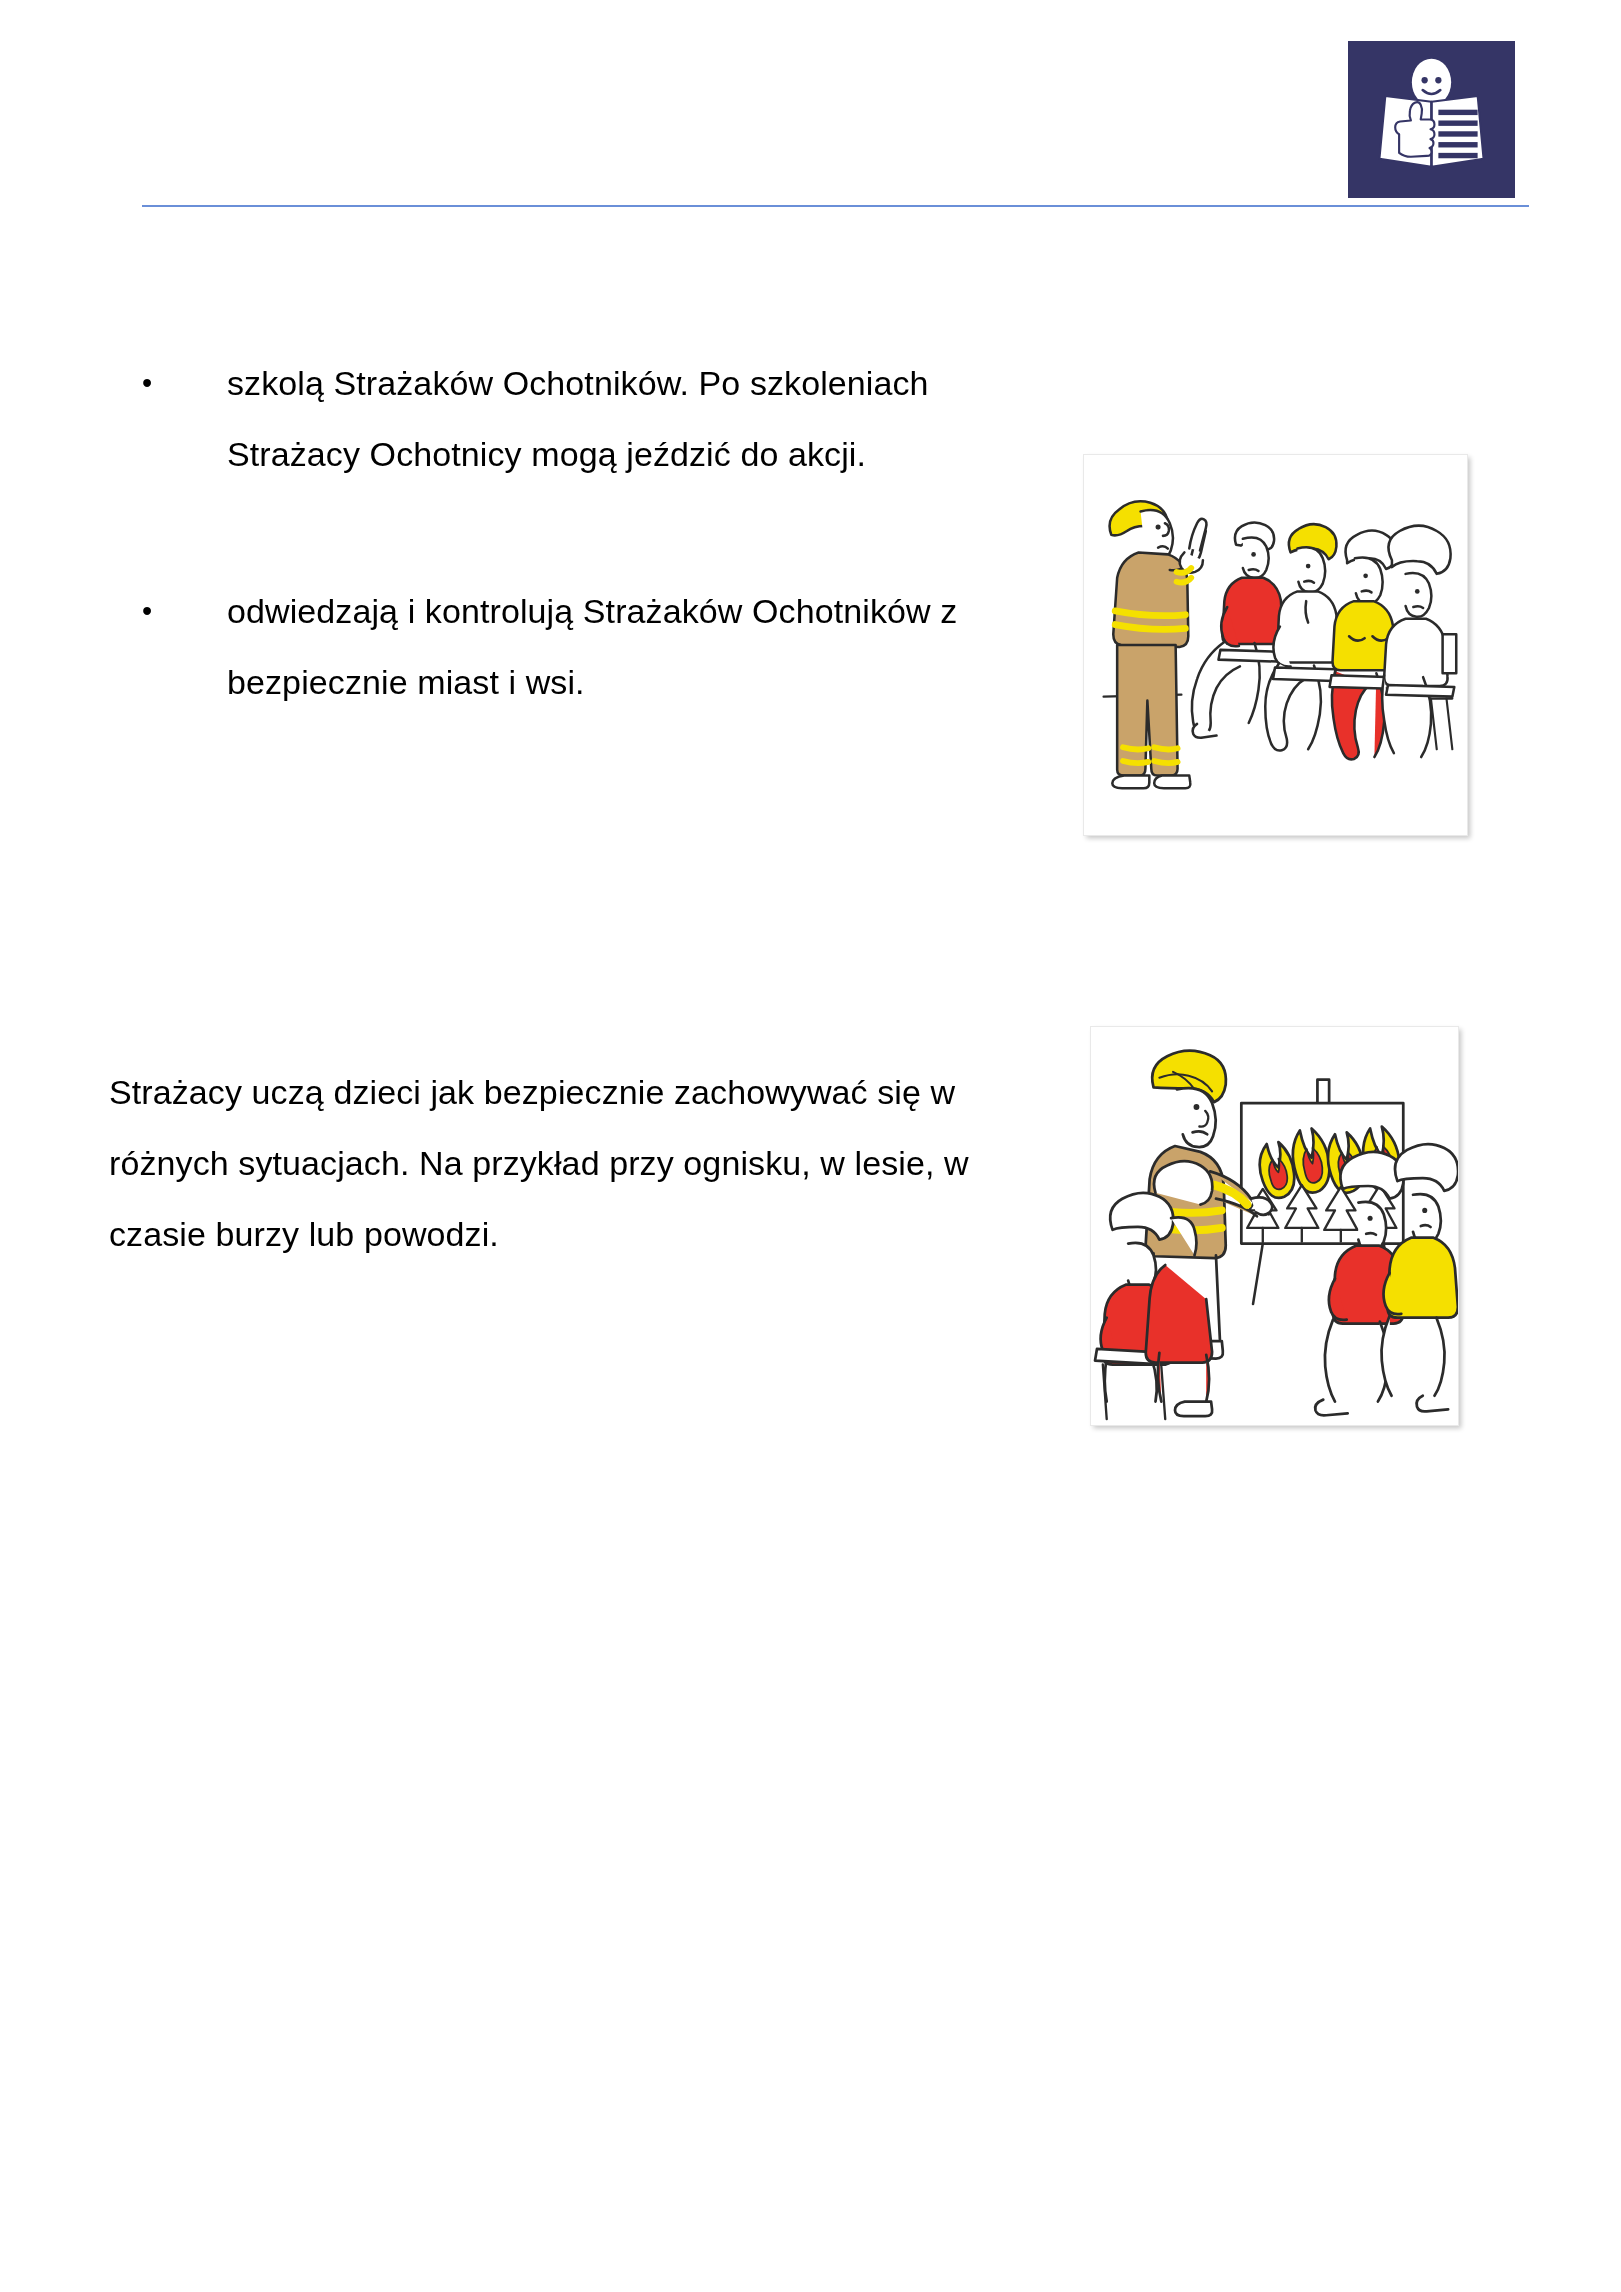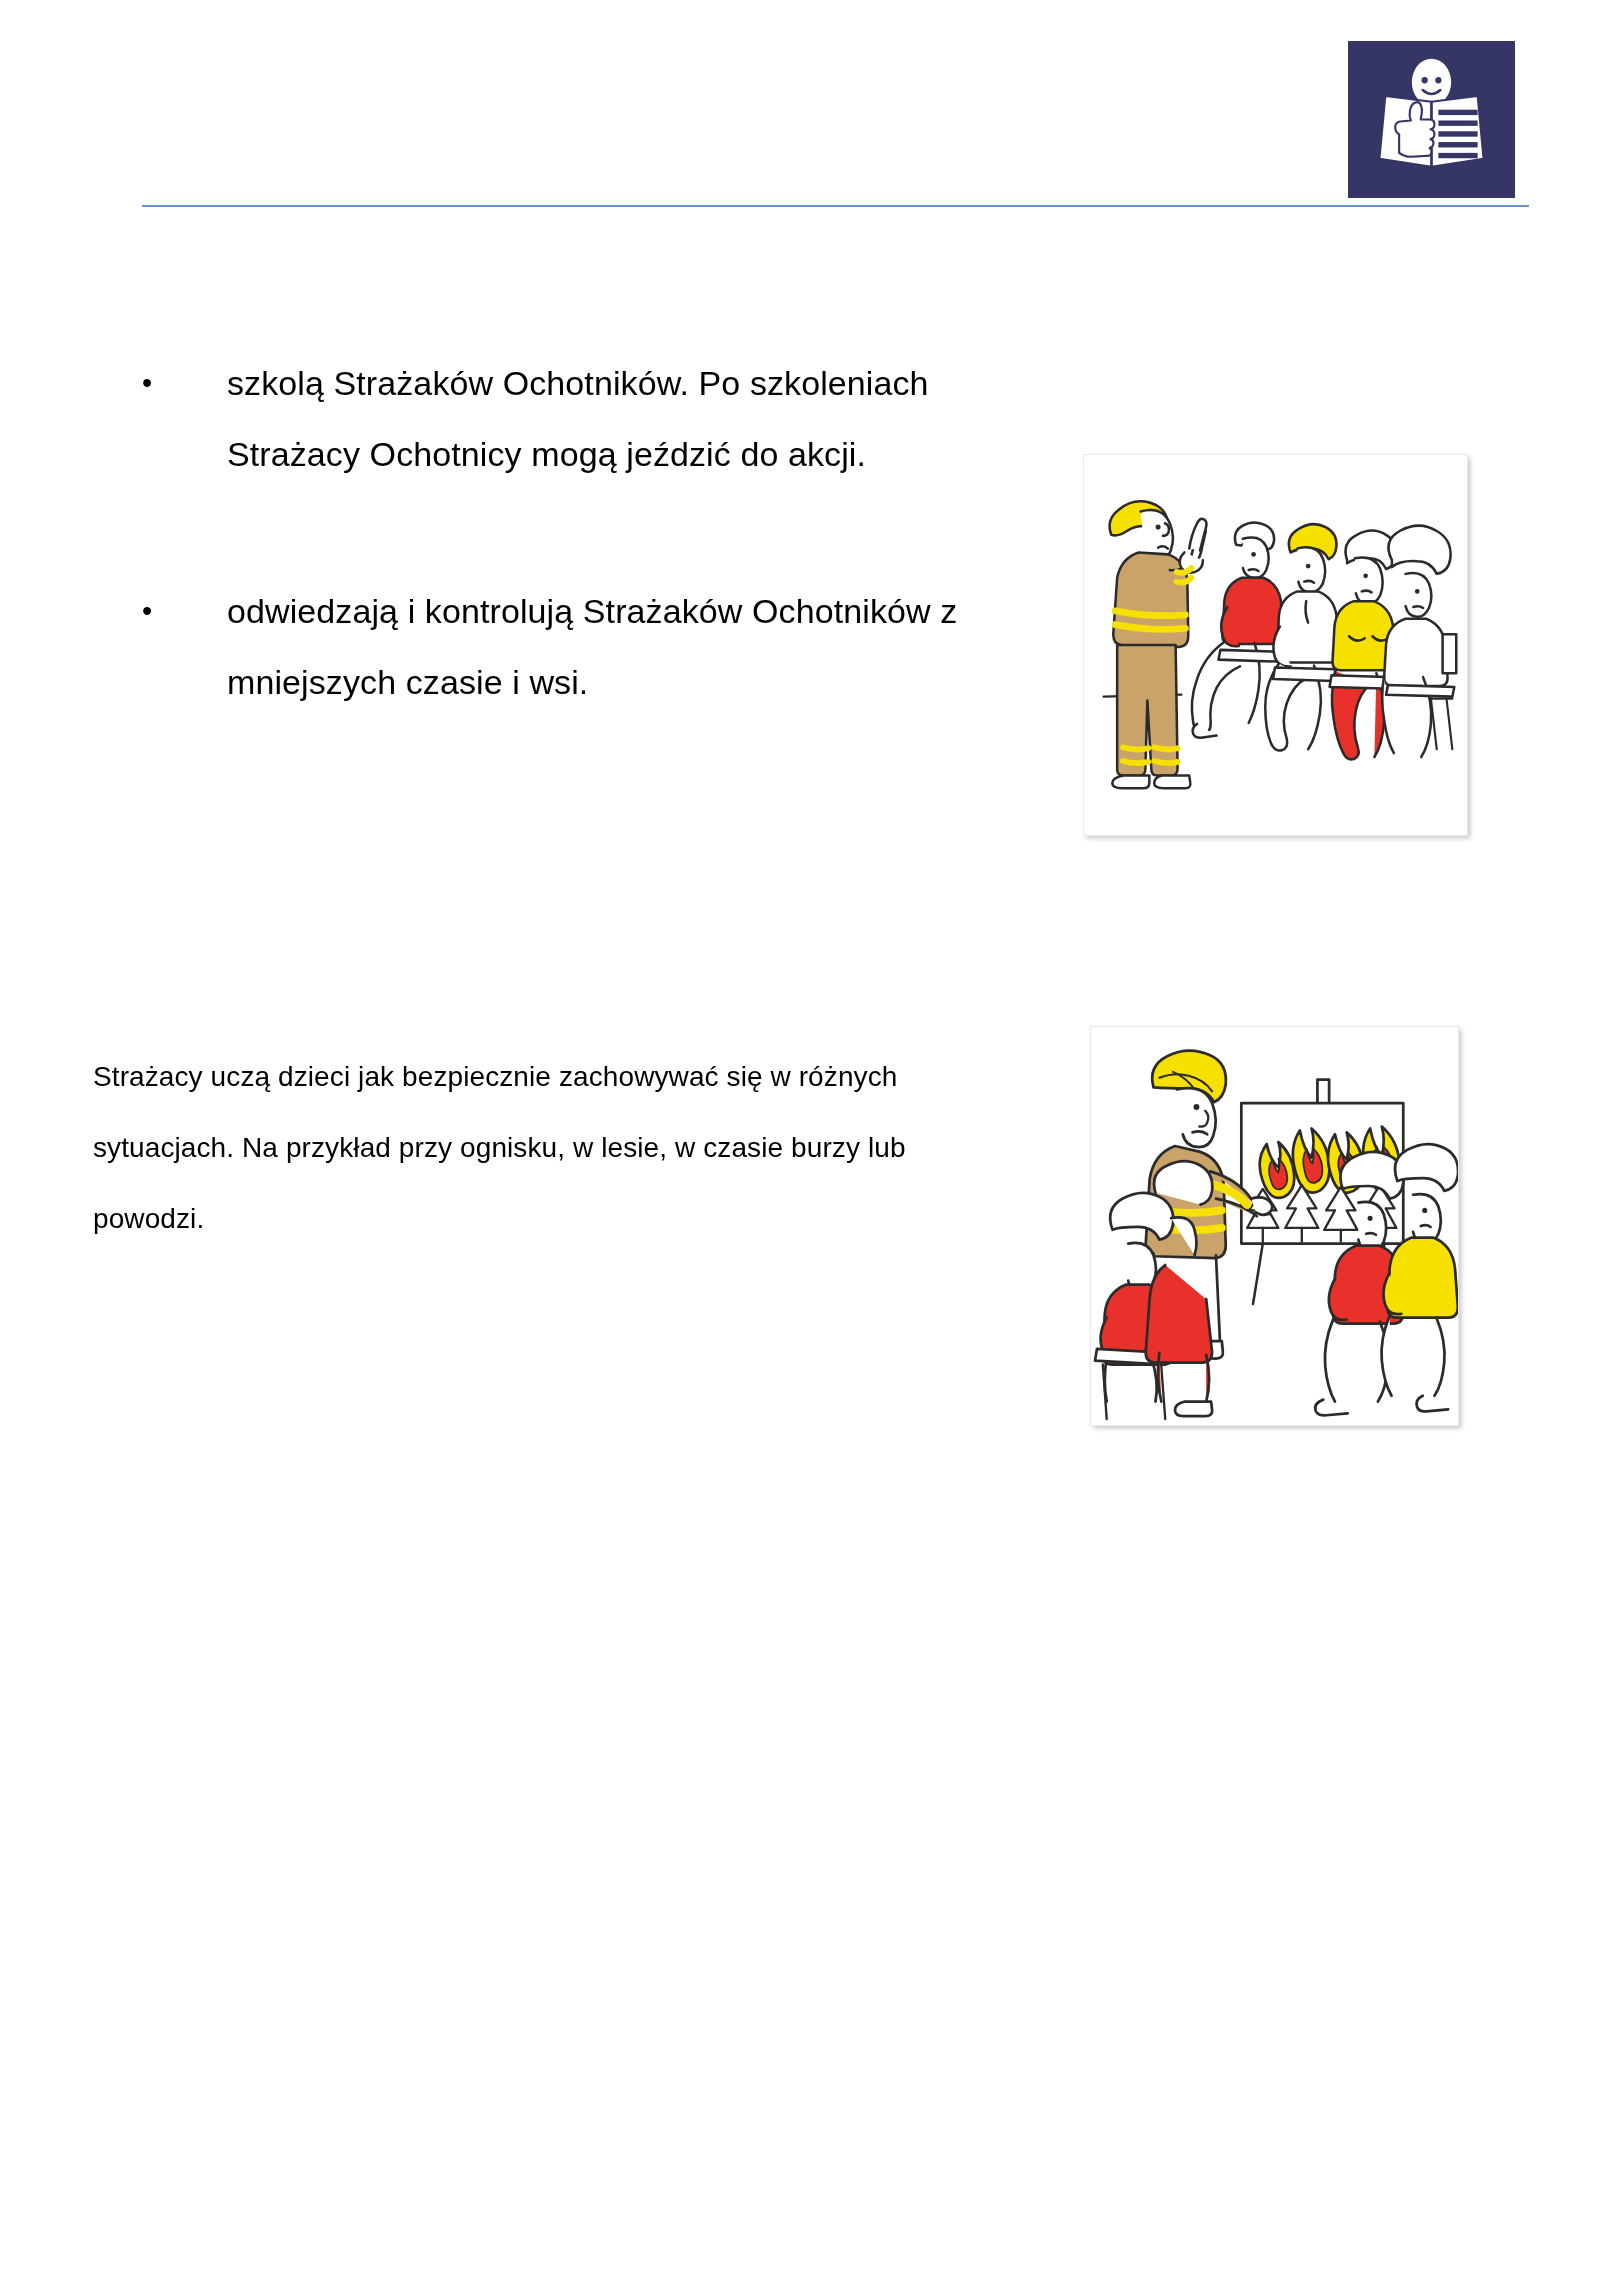--- a/index.html
+++ b/index.html
@@ -86,22 +86,22 @@
   ul.bullet-list li .bullet-text {
     display: block;
     margin-left: 36px;
   }
 
   .body-paragraph {
     position: absolute;
     left: 93px;
     top: 1041px;
     width: 882px;
-    margin: 0;
-    font-size: 28px;
+    margin: 16px;
+    font-size: 34px;
     line-height: 71px;
     letter-spacing: 0.1px;
   }
 
   
   .illustration {
     position: absolute;
     background: #fefefe;
     border: 1px solid #e9e9e9;
     box-shadow: 2.9px 2.9px 4.9px rgba(0,0,0,0.22);
@@ -159,21 +159,21 @@
 <div class="content">
 
   <div class="text-column">
     <ul class="bullet-list">
       <li>
         <span class="bullet-dot">•</span>
         <span class="bullet-text">szkolą Strażaków Ochotników. Po szkoleniach Strażacy Ochotnicy mogą jeździć do akcji.</span>
       </li>
       <li>
         <span class="bullet-dot">•</span>
-        <span class="bullet-text">odwiedzają i kontrolują Strażaków Ochotników z mniejszych czasie i wsi.</span>
+        <span class="bullet-text">odwiedzają i kontrolują Strażaków Ochotników z bezpiecznie miast i wsi.</span>
       </li>
     </ul>
   </div>
 
   <p class="body-paragraph">Strażacy uczą dzieci jak bezpiecznie zachowywać się w różnych sytuacjach. Na przykład przy ognisku, w lesie, w czasie burzy lub powodzi.</p>
 
   <div class="illustration" id="illustration-training">
     <svg viewBox="0 0 393 390" xmlns="http://www.w3.org/2000/svg">
       <rect x="0" y="0" width="393" height="390" fill="#ffffff"></rect>
       <g fill="none" stroke="#2b2b2b" stroke-width="2.6" stroke-linecap="round" stroke-linejoin="round">

